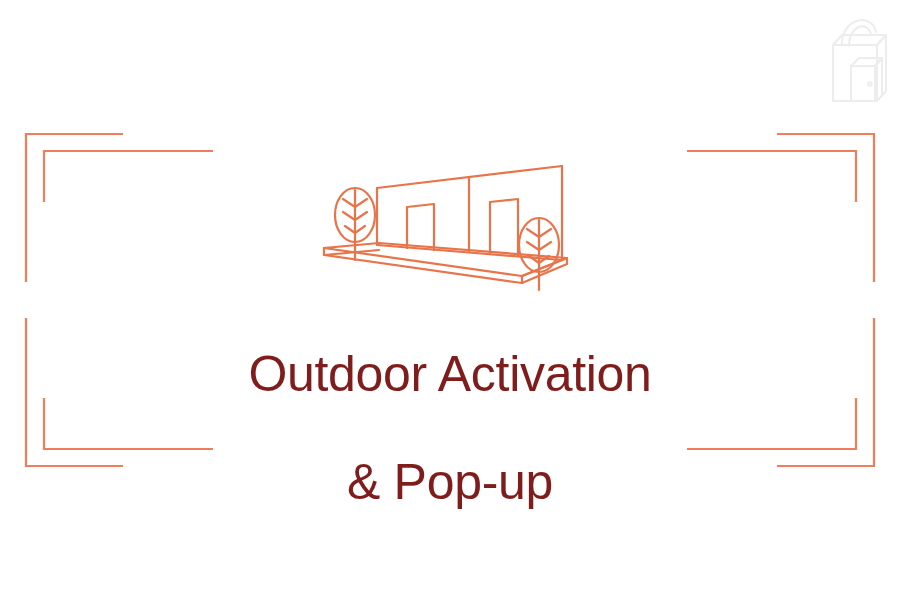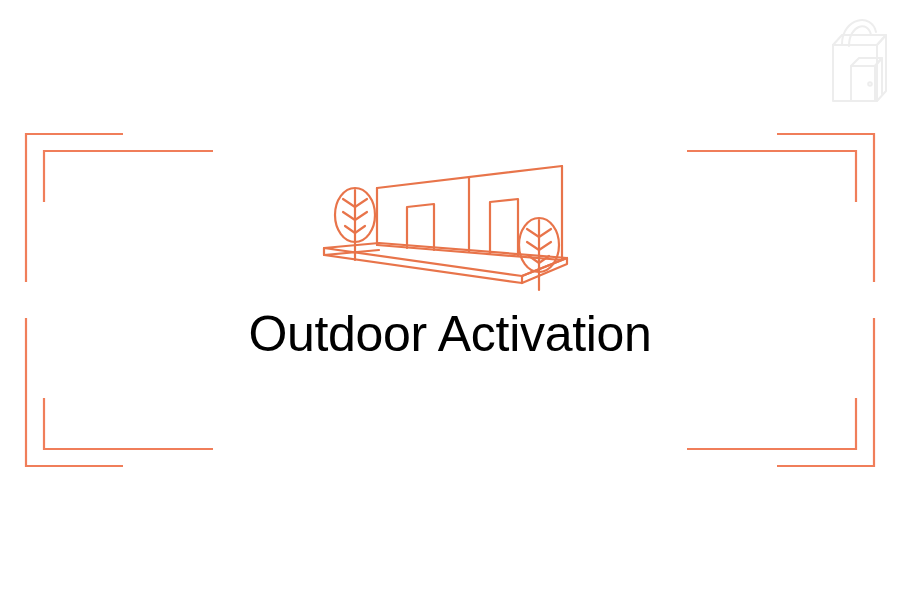--- a/index.html
+++ b/index.html
@@ -59,22 +59,23 @@
     width: 900px;
     text-align: center;
     font-family: "Liberation Sans", sans-serif;
   }
   .title-line {
     display: block;
     font-size: 50px;
     line-height: 68px;
     font-weight: 400;
     letter-spacing: -0.3px;
-    color: #000000;
+    color: #7f1d1d;
     white-space: nowrap;
+    margin-top: 40px;
   }
 </style>
 </head>
 <body>
 
 <div id="slide">
 
   <div class="frame-layer">
     <svg width="900" height="600" viewBox="0 0 900 600">
       <g fill="none" stroke="#f07e5a" stroke-width="2.2" stroke-linecap="butt">
@@ -148,15 +149,16 @@
         <path d="M 217 68 L 217 138"></path>
         <path d="M 217 85 L 205 77 M 217 85 L 229 77"></path>
         <path d="M 217 98 L 205 90 M 217 98 L 229 90"></path>
         <path d="M 217 111 L 207 104 M 217 111 L 227 104"></path>
       </g>
     </svg>
   </div>
 
   <div class="title-block">
     <span class="title-line">Outdoor Activation</span>
+    <span class="title-line">&amp; Pop-up</span>
   </div>
 
 </div>
 
 </body></html>

